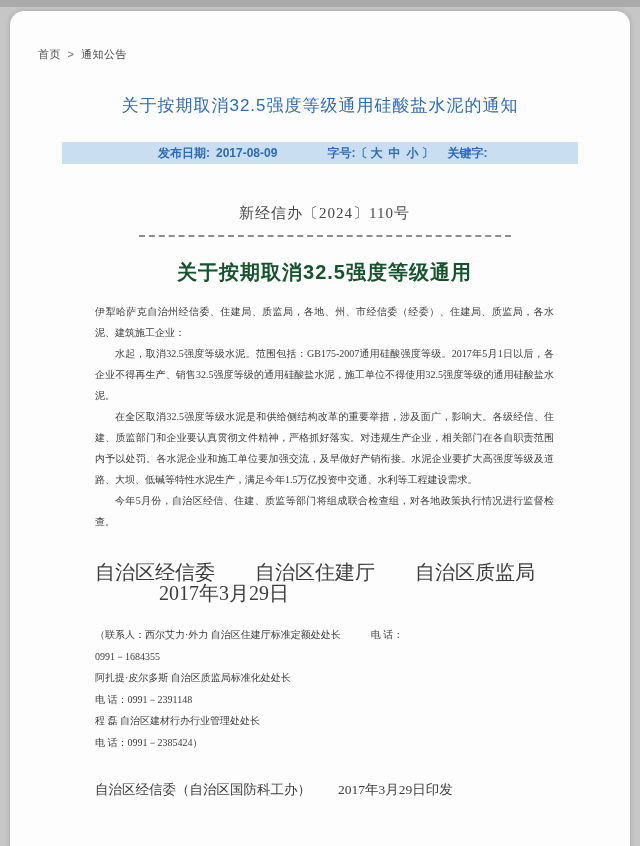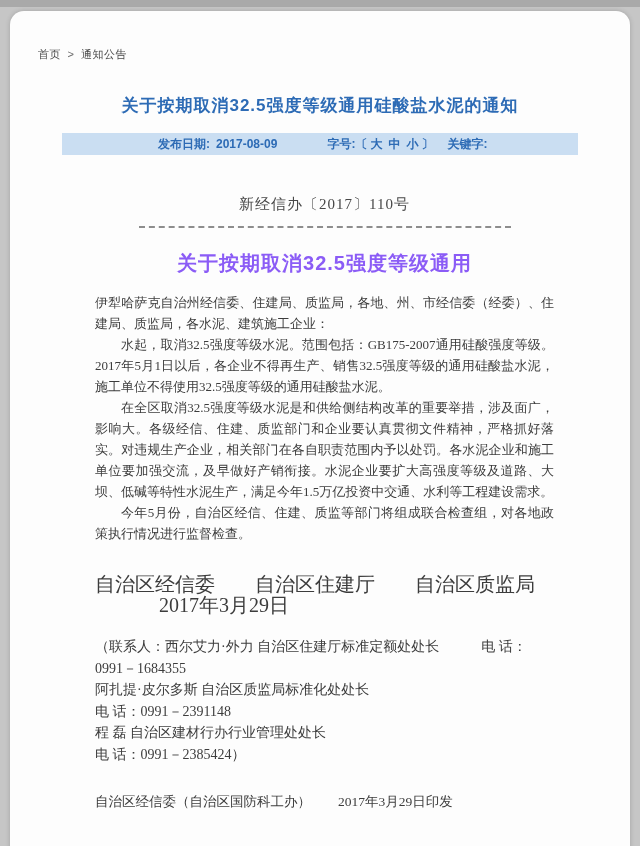--- a/index.html
+++ b/index.html
@@ -35,27 +35,27 @@
   }
   .breadcrumb .crumb { color: #4a4a4a; text-decoration: none; cursor: pointer; }
   .breadcrumb .sep { margin: 0 3px; color: #6a6a6a; }
 
   
   .page-title {
     margin: 32px 30px 0;
     text-align: center;
     color: #2d6bb5;
     font-size: 17px;
-    font-weight: bold;
+    font-weight: normal;
     letter-spacing: 1px;
   }
 
   
   .meta-bar {
-    margin: 16px auto 0;
+    margin: 25px auto 0;
     width: 516px;
     height: 22px;
     background: #cadef2;
     display: flex;
     align-items: center;
     padding-left: 96px;
     font-size: 12px;
     font-weight: bold;
     color: #2d6bb5;
     white-space: nowrap;
@@ -87,36 +87,36 @@
     height: 0;
     border-top: 2px dashed #8d8d8d;
   }
   .doc-title {
     margin: 22px 0 0;
     text-align: center;
     font-family: "Liberation Sans", sans-serif;
     font-size: 20px;
     line-height: 26px;
     font-weight: bold;
-    color: #8b5cf6;
+    color: #14532d;
     letter-spacing: 1px;
   }
   .doc-body {
     margin-top: 16px;
-    font-size: 13px;
+    font-size: 10px;
     line-height: 21px;
     text-align: justify;
   }
   .doc-body p { margin: 0; }
   .doc-body p.indent { text-indent: 2em; }
 
   .sig { margin-top: 30px; font-size: 20px; line-height: 21px; }
   .sig-date { padding-left: 64px; }
 
-  .contacts { margin-top: 20px; font-size: 14px; line-height: 21.5px; }
+  .contacts { margin-top: 20px; font-size: 10px; line-height: 21.5px; }
   .contacts div { margin: 0; }
 
   .doc-footer { margin-top: 28px; font-size: 13.5px; color: #3c3c3c; }
 </style>
 </head>
 <body>
 
 <div class="viewport">
   <div class="top-strip"></div>
 
@@ -139,21 +139,21 @@
       <a class="fs-btn">大</a>
       <a class="fs-btn">中</a>
       <a class="fs-btn">小</a>
       <span>〕</span>
       <span class="mid-gap"></span>
       <span>关键字:</span>
     </div>
 
     <div class="doc">
 
-      <div class="doc-number">新经信办〔2017〕110号</div>
+      <div class="doc-number">新经信办〔2024〕110号</div>
 
       <div class="dashed-divider"></div>
 
       <h2 class="doc-title">
         <span>关于按期取消32.5强度等级通用</span><br>
       </h2>
 
       <div class="doc-body">
         <p>伊犁哈萨克自治州经信委、住建局、质监局，各地、州、市经信委（经委）、住建局、质监局，各水泥、建筑施工企业：</p>
         <p class="indent">水起，取消32.5强度等级水泥。范围包括：GB175-2007通用硅酸强度等级。2017年5月1日以后，各企业不得再生产、销售32.5强度等级的通用硅酸盐水泥，施工单位不得使用32.5强度等级的通用硅酸盐水泥。</p>

